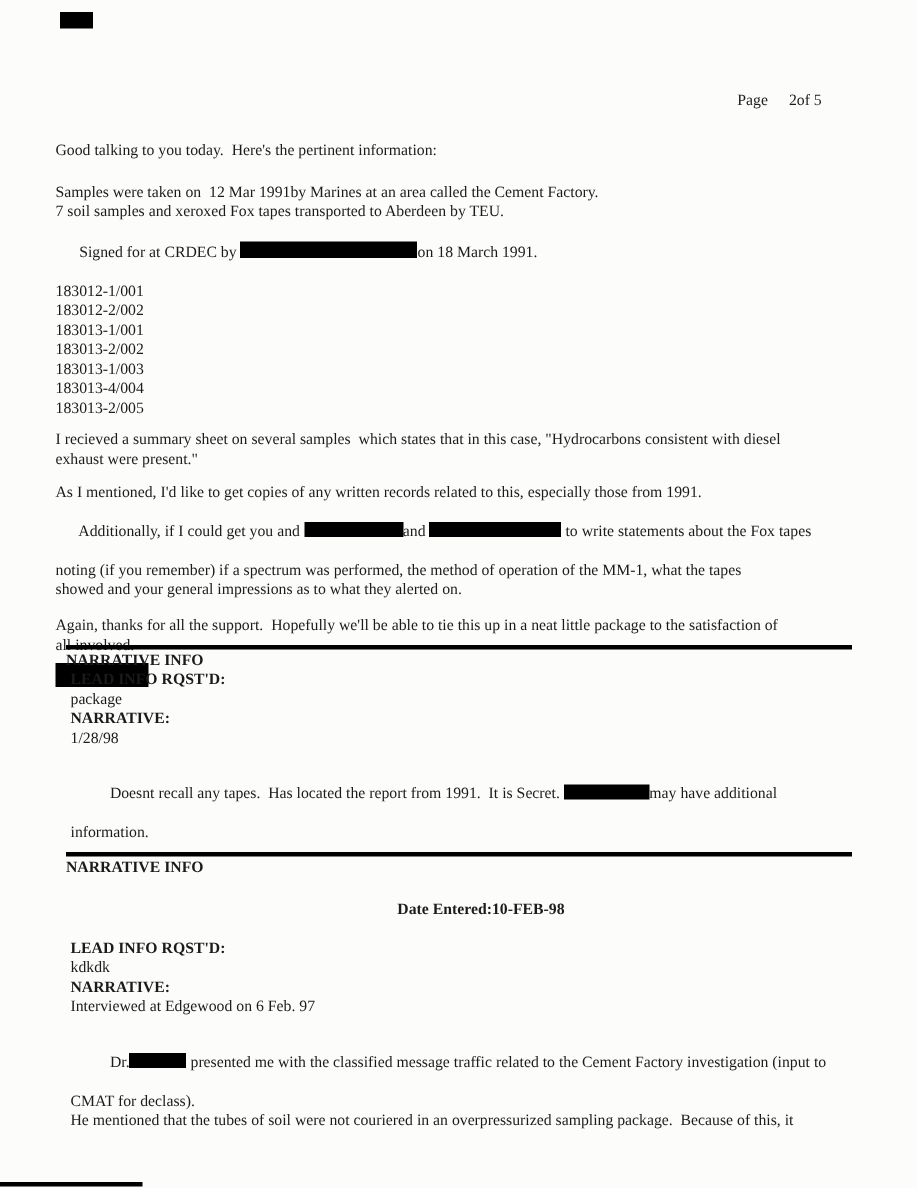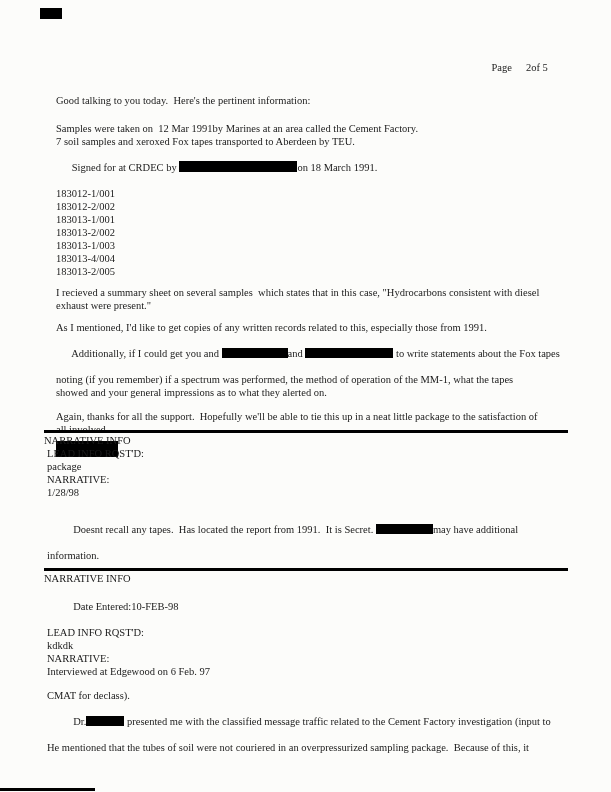--- a/index.html
+++ b/index.html
@@ -4,41 +4,41 @@
 <style>
   html, body { margin:0; padding:0; }
   body { width:611px; height:792px; background:#fcfcfa; }
   .page {
     position:relative; width:611px; height:792px;
     background:#fcfcfa; overflow:hidden;
     font-family:"Liberation Serif", serif;
     font-size:10.5px; line-height:13px; color:#1b1b1b;
   }
   .line { white-space:pre; min-height:13px; }
-  .b { font-weight:normal; }
+  .b { font-weight:bold; }
   .redact { display:inline-block; background:#000; height:10px; vertical-align:-1px; }
   .redact-block { background:#000; }
   .rule { height:3px; background:#000; width:100%; }
   .sec-inner { padding-left:3px; }
   .spacer { width:1px; }
   .abs { position:absolute; }
 </style>
 </head>
 <body>
 
 <div class="page">
 
   <div class="redact-block abs" style="left:40px; top:8px; width:22px; height:11px;"></div>
   <div class="redact-block abs" style="left:0; top:788px; width:95px; height:3px;"></div>
 
   <div class="abs line" style="left:481px; top:48px;">
     <span>Page</span><span class="spacer" style="display:inline-block;width:14px;"></span><span>2of 5</span>
   </div>
 
-  <div class="abs" style="left:56px; top:94px; width:530px;">
+  <div class="abs" style="left:37px; top:94px; width:530px;">
     <div class="line">Good talking to you today.  Here's the pertinent information:</div>
     <div style="height:15px;"></div>
 
     <div class="line">Samples were taken on  12 Mar 1991by Marines at an area called the Cement Factory.</div>
     <div class="line">7 soil samples and xeroxed Fox tapes transported to Aberdeen by TEU.</div>
 
     <div class="line">
       <span>Signed for at CRDEC by </span><span class="redact" style="width:118px;height:11px;"></span><span>on 18 March 1991.</span>
     </div>
 
@@ -86,31 +86,31 @@
           <span>Doesnt recall any tapes.  Has located the report from 1991.  It is Secret. </span><span class="redact" style="width:57px;"></span><span>may have additional</span>
         </div>
         <div class="line">information.</div>
       </div>
     </div>
 
     <div>
       <div class="rule"></div>
       <div class="line b" style="margin-top:1px;">NARRATIVE INFO</div>
       <div class="sec-inner">
-        <div class="line" style="margin-top:2px;">
+        <div class="line" style="margin-top:2px;text-align:center;">
           <span class="b">Date Entered:</span><span class="b">10-FEB-98</span>
         </div>
         <div class="line b">LEAD INFO RQST'D:</div>
         <div class="line">kdkdk</div>
         <div class="line b">NARRATIVE:</div>
         <div class="line">Interviewed at Edgewood on 6 Feb. 97</div>
         <div style="height:11px;"></div>
-        <div class="line">CMAT for declass).</div>
         <div class="line">
           <span>Dr.</span><span class="redact" style="width:38px;"></span><span> presented me with the classified message traffic related to the Cement Factory investigation (input to</span>
         </div>
+        <div class="line">CMAT for declass).</div>
         <div class="line">He mentioned that the tubes of soil were not couriered in an overpressurized sampling package.  Because of this, it</div>
 
       </div>
     </div>
 
   </div>
 </div>
 
 </body></html>

